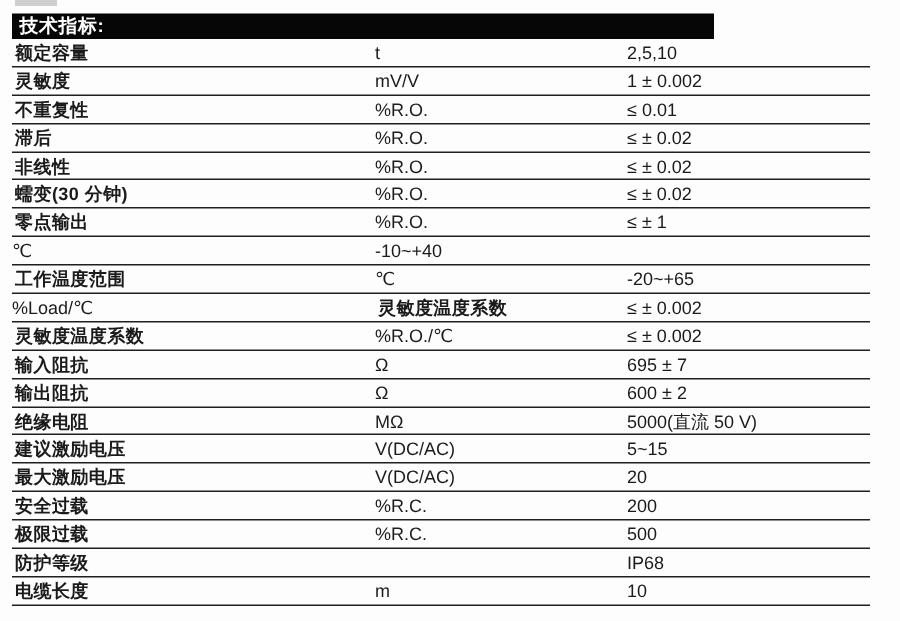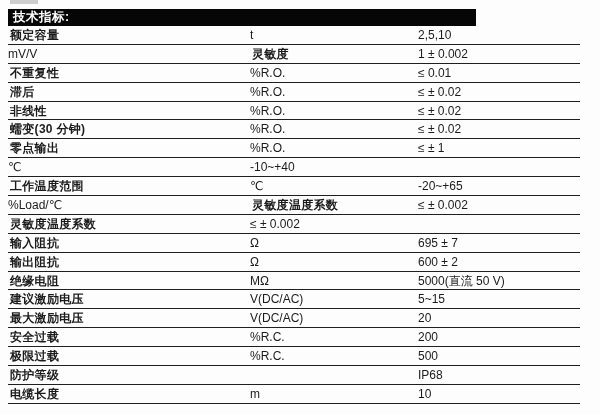--- a/index.html
+++ b/index.html
@@ -90,22 +90,22 @@
   </div>
 
   <div class="spec-table">
   <div class="spec-row">
     <div class="cell label">额定容量</div>
     <div class="cell unit">t</div>
     <div class="cell value">2,5,10</div>
   </div>
 
   <div class="spec-row">
+    <div class="cell label">灵敏度</div>
     <div class="cell unit">mV/V</div>
-    <div class="cell label">灵敏度</div>
     <div class="cell value">1 ± 0.002</div>
   </div>
 
   <div class="spec-row">
     <div class="cell label">不重复性</div>
     <div class="cell unit">%R.O.</div>
     <div class="cell value">≤ 0.01</div>
   </div>
 
   <div class="spec-row">
@@ -144,20 +144,21 @@
   </div>
 
   <div class="spec-row">
     <div class="cell unit">%Load/℃</div>
     <div class="cell label">灵敏度温度系数</div>
     <div class="cell value">≤ ± 0.002</div>
   </div>
 
   <div class="spec-row">
     <div class="cell label">灵敏度温度系数</div>
+    <div class="cell unit">%R.O./℃</div>
     <div class="cell value">≤ ± 0.002</div>
   </div>
 
   <div class="spec-row">
     <div class="cell label">输入阻抗</div>
     <div class="cell unit">Ω</div>
     <div class="cell value">695 ± 7</div>
   </div>
 
   <div class="spec-row">

